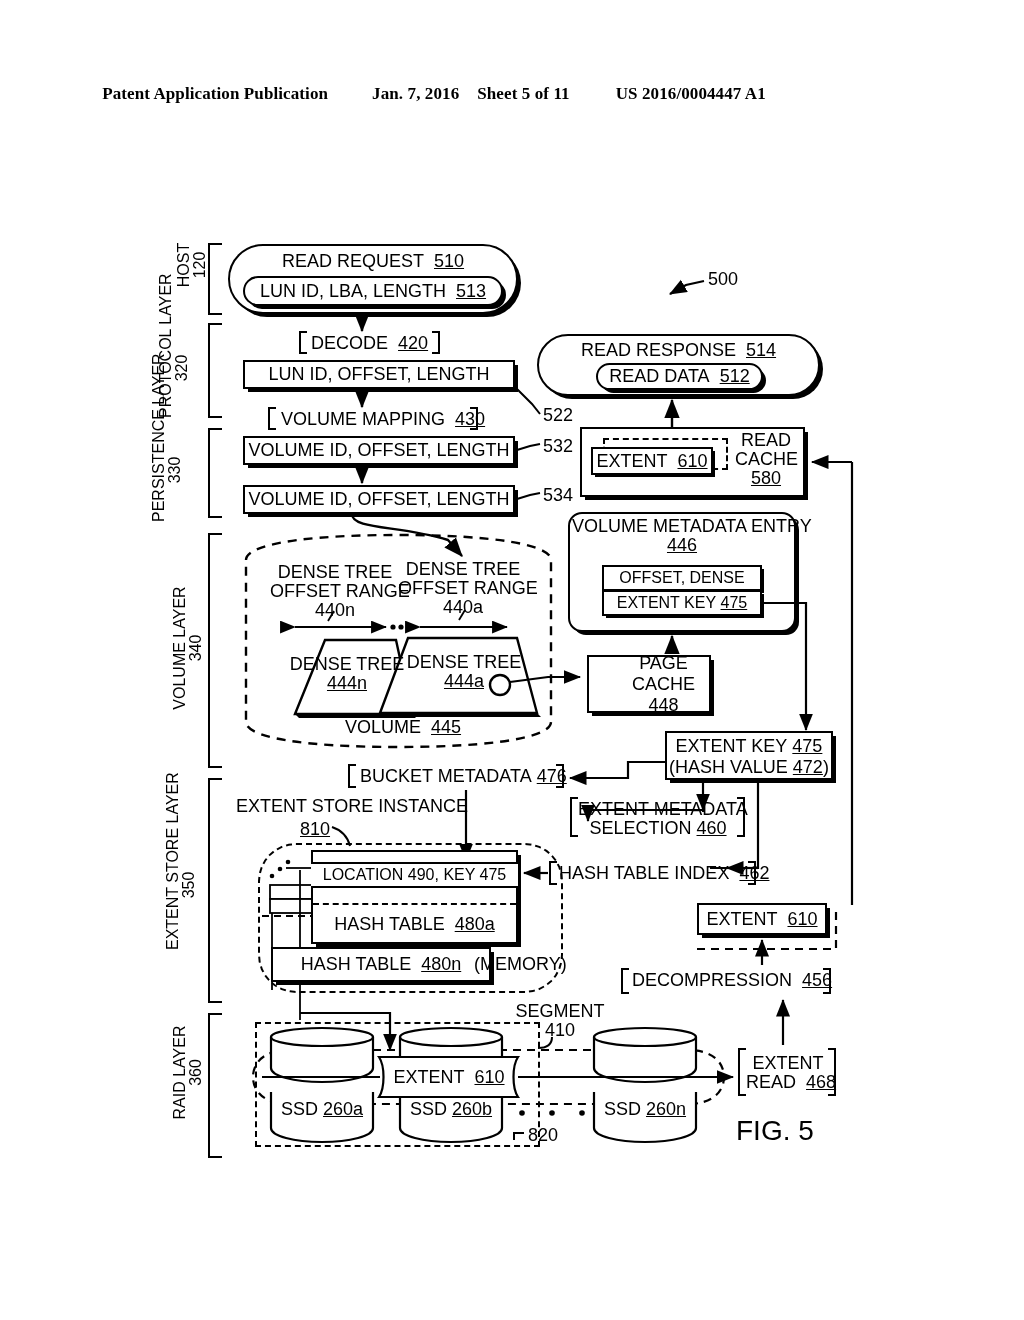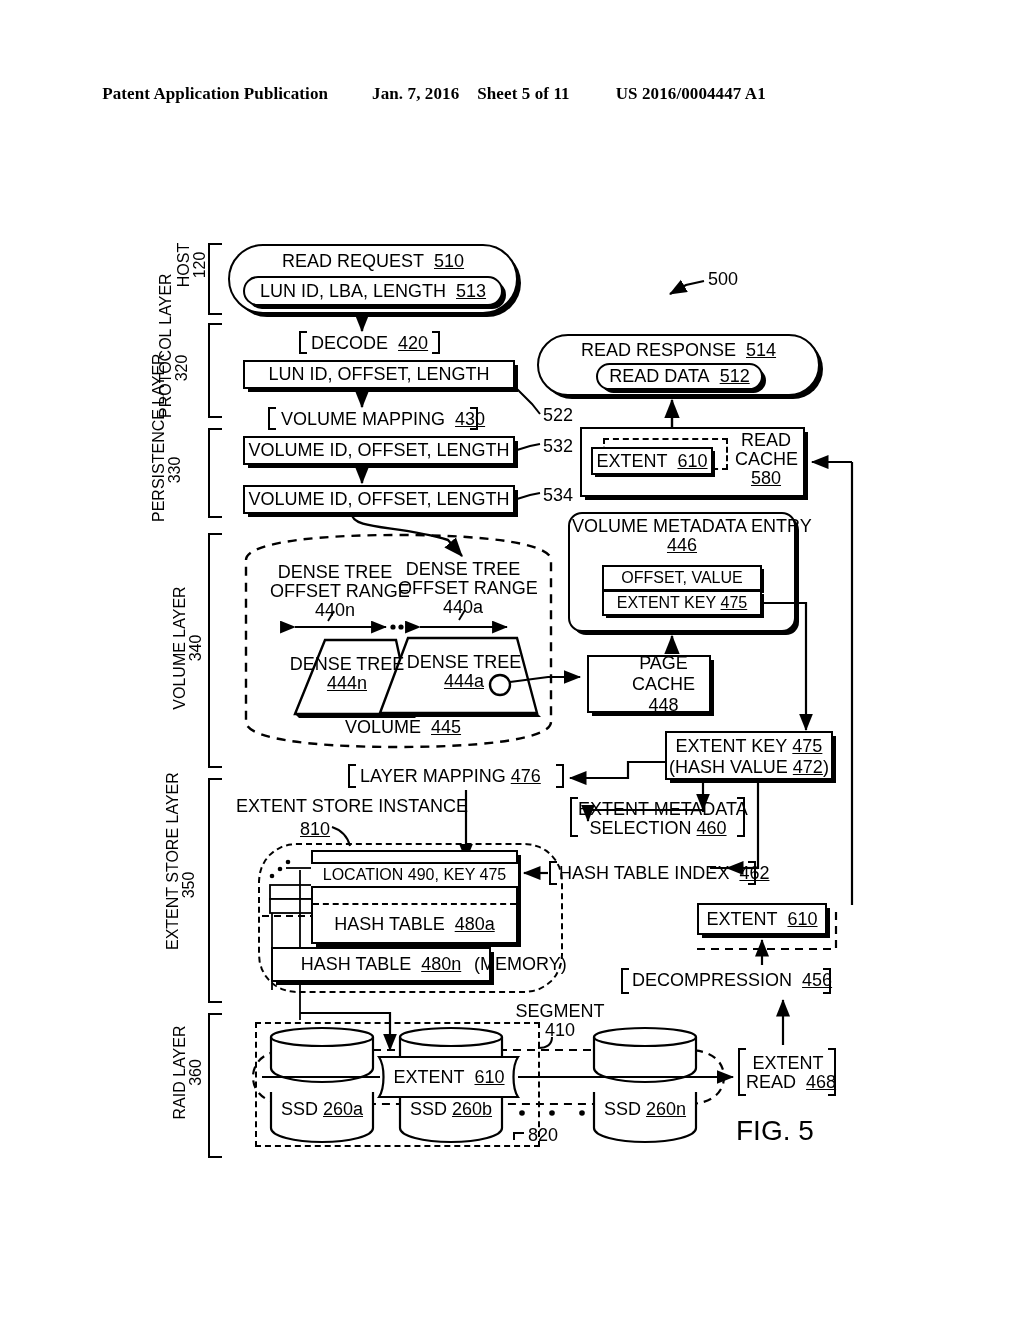--- a/index.html
+++ b/index.html
@@ -237,21 +237,21 @@
   <path d="M852,462 L852,905" stroke="#000" stroke-width="2.2" fill="none"></path>
 </svg>
 
 <div class="round" style="left:568px; top:512px; width:228px; height:120px; border-radius:14px; display:block;">
 </div>
 <div class="tx f17 ctr" style="left:572px; top:517px; width:220px;">
   <div>VOLUME METADATA ENTRY</div>
   <div class="u">446</div>
 </div>
 <div class="box thin" style="left:602px; top:565px; width:160px; height:26px;">
-  <span class="f16">OFFSET, VALUE</span>
+  <span class="f16">OFFSET, DENSE</span>
 </div>
 <div class="box thin" style="left:602px; top:590px; width:160px; height:26px;">
   <span class="f16">
     <span>EXTENT KEY</span>&nbsp;<span class="u">475</span>
   </span>
 </div>
 
 <svg style="left:0; top:0; width:1024px; height:1320px;">
   <path d="M762,603 L806,603 L806,730" stroke="#000" stroke-width="2.2" fill="none" marker-end="url(#ar)"></path>
   <path d="M672,648 L672,636" stroke="#000" stroke-width="2.4" fill="none" marker-end="url(#ar)"></path>
@@ -332,21 +332,21 @@
   <path d="M703,782 L703,810" stroke="#000" stroke-width="2.2" fill="none" marker-end="url(#ar)"></path>
   <path d="M703,810 L703,812" stroke="#000" stroke-width="2.2" fill="none"></path>
   <path d="M758,782 L758,868 L710,868" stroke="#000" stroke-width="2.2" fill="none"></path>
   <path d="M703,810 L588,810 L588,821" stroke="#000" stroke-width="2.2" fill="none" marker-end="url(#ar)"></path>
   <path d="M758,868 L727,868" stroke="#000" stroke-width="2.2" fill="none" marker-end="url(#ar)"></path>
 </svg>
 
 <div class="bracket-l" style="left:348px; top:764px; width:8px; height:24px;"></div>
 <div class="bracket-r" style="left:556px; top:764px; width:8px; height:24px;"></div>
 <div class="tx f17" style="left:360px; top:767px;">
-  <span>LAYER MAPPING</span>&nbsp;<span class="u">476</span>
+  <span>BUCKET METADATA</span>&nbsp;<span class="u">476</span>
 </div>
 <svg style="left:0; top:0; width:1024px; height:1320px;">
   <path d="M466,790 L466,860" stroke="#000" stroke-width="2.2" fill="none" marker-end="url(#ar)"></path>
 </svg>
 
 <div class="bracket-l" style="left:570px; top:797px; width:8px; height:40px;"></div>
 <div class="bracket-r" style="left:737px; top:797px; width:8px; height:40px;"></div>
 <div class="tx f17 ctr" style="left:578px; top:800px; width:160px;">
   <div>EXTENT METADATA</div>
   <div><span>SELECTION</span>&nbsp;<span class="u">460</span></div>

